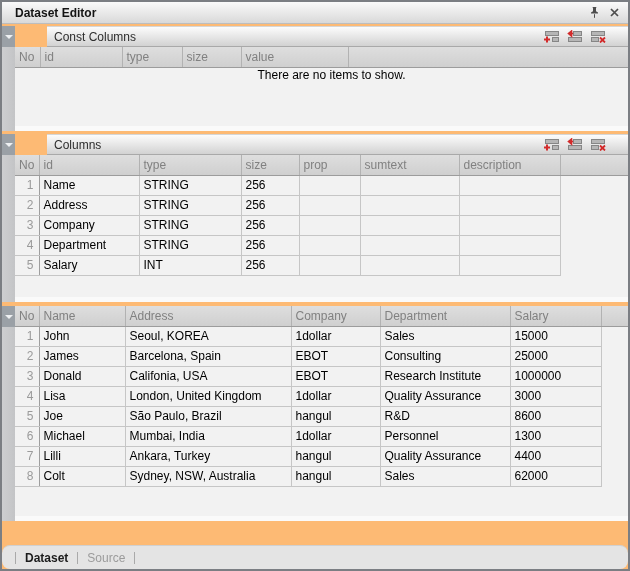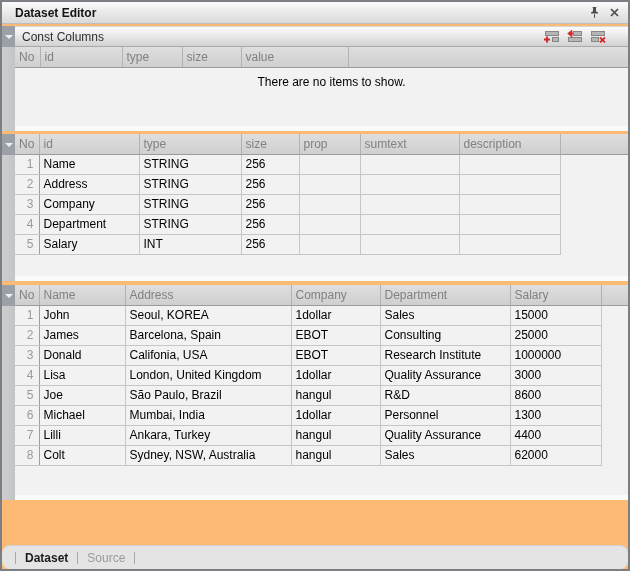--- a/index.html
+++ b/index.html
@@ -31,21 +31,21 @@
   .section{display:flex;flex:0 0 auto;}
   .strip{width:13px;flex:0 0 13px;display:flex;flex-direction:column;}
   .strip-head{height:21px;flex:0 0 21px;background:#9aa0a6;display:flex;align-items:center;justify-content:center;}
   .tri-down{width:0;height:0;border-left:4px solid transparent;border-right:4px solid transparent;border-top:4px solid #eef0f2;}
   .strip-body{flex:1;background:linear-gradient(90deg,#cdced0,#c3c4c6);}
   .sec-main{flex:1;display:flex;flex-direction:column;min-width:0;}
   .sec-header{
     height:21px;flex:0 0 21px;
     background:linear-gradient(#fcfcfc,#d2d2d2);
     border-top:1px solid #d6d6d6;border-bottom:1px solid #a9a9a9;
-    display:flex;align-items:center;padding:0 20px 0 7px;
+    display:flex;align-items:center;padding:0 20px 0 7px;margin-left:32px;
   }
   .sec-title{color:#2e2e2e;}
   .tools{margin-left:auto;display:flex;align-items:center;gap:6px;padding-right:2px;}
   .tool-btn{display:flex;cursor:default;}
   .sec-body{background:#f2f2f2;overflow:hidden;position:relative;}
   .body-const{height:79px;flex:0 0 79px;}
   .body-columns{height:142px;flex:0 0 142px;}
   .body-rows{height:210px;flex:0 0 210px;}
   .sec-strip{height:5px;flex:0 0 5px;background:#fafafa;}
   
@@ -59,21 +59,21 @@
   table.grid th.c-no{text-align:left;padding-right:4px;}
   table.grid th.c-trail{border-right:none;}
   table.grid td{
     height:20px;color:#000;
     border-right:1px solid #c6c6c6;border-bottom:1px solid #c6c6c6;
     padding:0 3px 0 4px;white-space:nowrap;overflow:hidden;
   }
   .rows-grid td{height:21px;}
   table.grid td.c-no{color:#9a9a9a;text-align:right;padding-right:5px;border-right-color:#9e9e9e;}
   table.grid td.c-trail{border-right:none;border-bottom:none;background:#f2f2f2;}
-  .empty-msg{margin-top:7px;text-align:center;color:#000;padding-left:20px;}
+  .empty-msg{text-align:center;color:#000;padding-left:20px;}
   
   .bottom-fill{flex:1;}
   .tabbar{
     height:24px;flex:0 0 24px;
     background:#e4e4e4;border-top:1px solid #d0d0d0;
     display:flex;align-items:center;padding:0 4px;border-radius:8px;
   }
   .vsep{width:1px;height:12px;background:#a9a9a9;margin:0 9px;flex:0 0 1px;}
   .tab{cursor:default;}
   .tab-active{font-weight:bold;color:#1c1c1c;}
@@ -169,20 +169,46 @@
   <div class="gap2"></div>
 
   <div class="section">
     <div class="strip">
       <div class="strip-head">
         <div class="tri-down"></div>
       </div>
       <div class="strip-body"></div>
     </div>
     <div class="sec-main">
+      <div class="sec-header">
+        <span class="sec-title">Columns</span>
+        <span class="tools">
+          <span class="tool-btn">
+            <svg class="ico" width="17" height="13" viewBox="0 0 17 13">
+              <rect x="2.5" y="1.5" width="13" height="4" fill="#b6b6b6" stroke="#868686"></rect>
+              <rect x="9.5" y="7.5" width="6" height="4" fill="#b6b6b6" stroke="#868686"></rect>
+              <path d="M1 9.5 h6 M4 6.5 v6" stroke="#d22b2b" stroke-width="2" fill="none"></path>
+            </svg>
+          </span>
+          <span class="tool-btn">
+            <svg class="ico" width="17" height="13" viewBox="0 0 17 13">
+              <rect x="7.5" y="1.5" width="8" height="4" fill="#b6b6b6" stroke="#868686"></rect>
+              <rect x="2.5" y="7.5" width="13" height="4" fill="#b6b6b6" stroke="#868686"></rect>
+              <path d="M7 3.5 H3.5 M5.5 1 L2.5 3.5 L5.5 6 z" stroke="#d22b2b" stroke-width="1.6" fill="#d22b2b"></path>
+            </svg>
+          </span>
+          <span class="tool-btn">
+            <svg class="ico" width="17" height="13" viewBox="0 0 17 13">
+              <rect x="2.5" y="1.5" width="13" height="4" fill="#b6b6b6" stroke="#868686"></rect>
+              <rect x="2.5" y="7.5" width="7" height="4" fill="#b6b6b6" stroke="#868686"></rect>
+              <path d="M11 7.5 l5 5 M16 7.5 l-5 5" stroke="#d22b2b" stroke-width="1.8" fill="none"></path>
+            </svg>
+          </span>
+        </span>
+      </div>
       <div class="sec-body body-columns">
         <table class="grid">
           <colgroup>
               <col style="width:24px">
               <col style="width:100px">
               <col style="width:102px">
               <col style="width:58px">
               <col style="width:61px">
               <col style="width:99px">
               <col style="width:101px">

